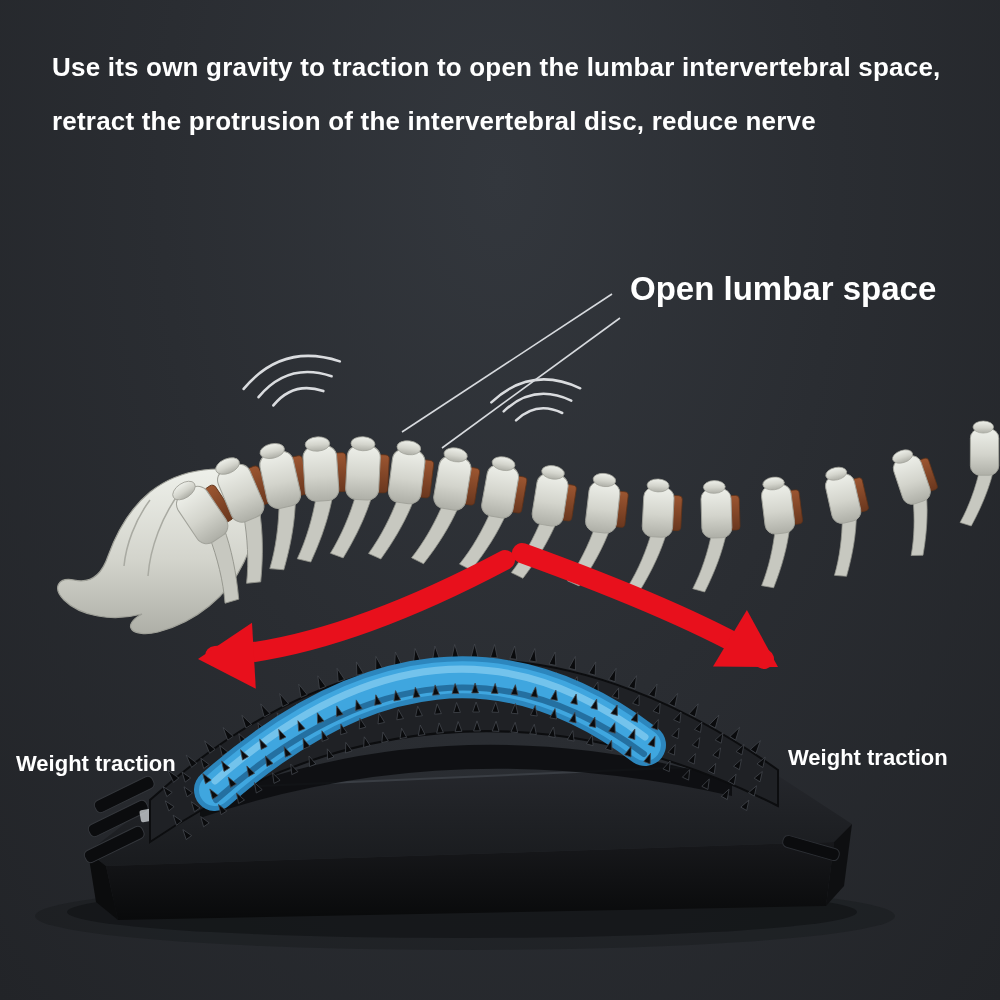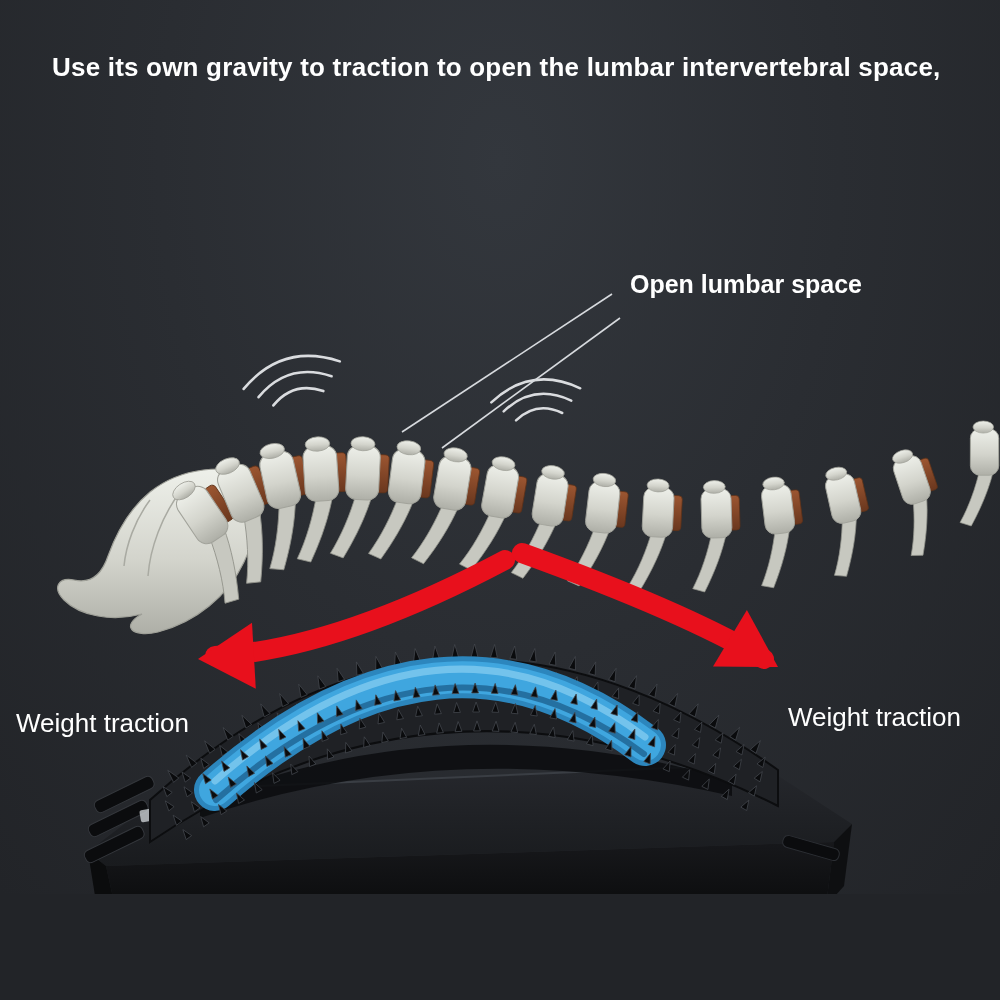--- a/index.html
+++ b/index.html
@@ -1,33 +1,33 @@
 <!DOCTYPE html>
 <html><head>
 <meta charset="utf-8">
 <style>
   html,body{margin:0;padding:0;background:#222428;}
   .scene{
-    position:relative;width:1000px;height:894px;overflow:hidden;
+    position:relative;width:1000px;height:1000px;overflow:hidden;
     background:radial-gradient(ellipse at 50% 18%, #33373d 0%, #2a2d32 48%, #222428 100%);
     font-family:"Liberation Sans", sans-serif;
   }
   .scene svg{position:absolute;left:0;top:0;}
   .headline{
     position:absolute;left:52px;top:40px;width:930px;
     color:#ffffff;font-size:26px;font-weight:bold;line-height:54px;
     letter-spacing:0.2px;white-space:nowrap;
   }
   .callout{
-    position:absolute;color:#ffffff;font-size:25px;font-weight:bold;white-space:nowrap;
+    position:absolute;color:#ffffff;font-size:33px;font-weight:bold;white-space:nowrap;
   }
   .callout-1{left:630px;top:270px;}
   .callout-2{left:624px;top:313px;}
   .weight-label{
-    position:absolute;color:#ffffff;font-size:26px;font-weight:normal;white-space:nowrap;
+    position:absolute;color:#ffffff;font-size:22px;font-weight:bold;white-space:nowrap;margin-top:43px;
   }
   .weight-left{left:16px;top:708px;}
   .weight-right{left:788px;top:702px;}
 </style>
 </head>
 <body>
 
 <div class="scene">
 
   <svg width="1000" height="1000" viewBox="0 0 1000 1000">
@@ -374,19 +374,20 @@
       <polygon points="0,0 -56,-33 -56,33" transform="translate(198,659) rotate(176.7)" fill="#e8101c"></polygon>
     </g>
     <g>
       <path d="M522,553 Q685,612 764,659" fill="none" stroke-width="20" stroke-linecap="round" stroke="#e8101c"></path>
       <polygon points="0,0 -56,-33 -56,33" transform="translate(778,667) rotate(30.9)" fill="#e8101c"></polygon>
     </g>
   </svg>
 
   <div class="headline">
     <div>Use its own gravity to traction to open the lumbar intervertebral space,</div>
+    <div>retract the protrusion of the intervertebral disc, reduce nerve</div>
   </div>
 
   <div class="callout callout-1">Open lumbar space</div>
 
   <div class="weight-label weight-left">Weight traction</div>
   <div class="weight-label weight-right">Weight traction</div>
 </div>
 
 </body></html>

